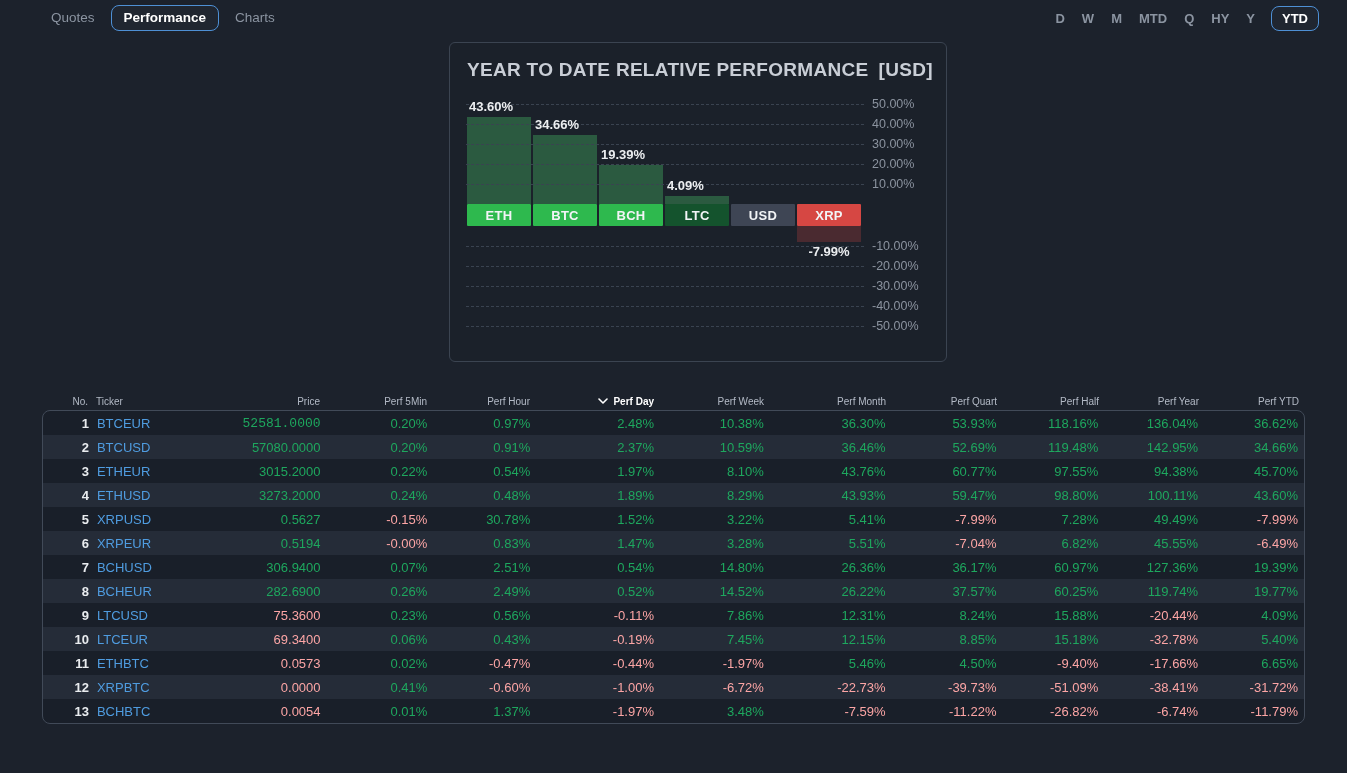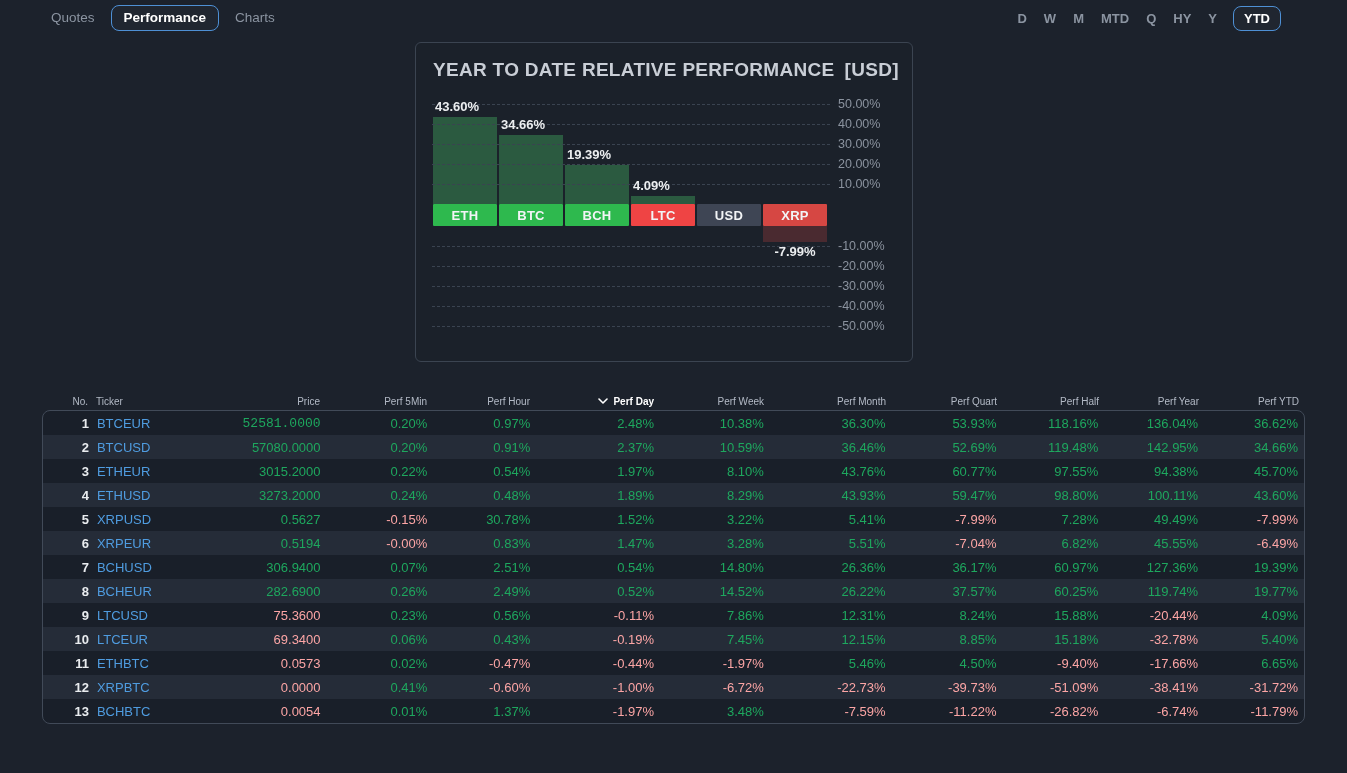--- a/index.html
+++ b/index.html
@@ -4,32 +4,32 @@
 <style>
   html,body{margin:0;padding:0;}
   body{
     width:1347px;height:773px;overflow:hidden;position:relative;
     background:#1c222c;font-family:"Liberation Sans",sans-serif;
     -webkit-font-smoothing:antialiased;
   }
   
   .topbar{position:absolute;top:0;left:0;width:1347px;height:36px;
     display:flex;align-items:center;justify-content:space-between;
-    padding:0 66px 0 50px;box-sizing:border-box;}
+    padding:0 28px 0 50px;box-sizing:border-box;}
   .tabgroup{display:flex;align-items:center;gap:15px;}
   .tab{color:#8b94a1;font-size:13.5px;font-weight:500;cursor:pointer;line-height:1;
     padding:5px 0;border:1px solid transparent;}
   .tab.active{color:#ffffff;font-weight:700;border:1px solid #4e90d5;border-radius:8px;
     padding:5px 12px;background:rgba(255,255,255,0.02);}
   .period{color:#8b94a1;font-size:13px;font-weight:600;cursor:pointer;line-height:1;
     padding:5px 0;border:1px solid transparent;}
   .period.active{color:#ffffff;font-weight:700;border:1px solid #4e90d5;border-radius:8px;
     padding:5px 10px;background:rgba(255,255,255,0.02);}
   
-  .chart-panel{position:absolute;left:415px;top:42px;width:498px;height:320px;
+  .chart-panel{position:absolute;left:449px;top:42px;width:498px;height:320px;
     background:#1b212a;border:1px solid #3b4451;border-radius:6px;box-sizing:border-box;}
   .chart-title{position:absolute;left:17px;top:16px;font-size:19px;font-weight:700;
     color:#c9ced6;letter-spacing:.3px;white-space:nowrap;}
   .chart-title .unit{margin-left:10px;}
   .chart-area{position:absolute;left:16px;top:61px;width:466px;height:235px;}
   .gridline{position:absolute;left:0;width:398px;height:0;
     border-top:1px dashed #3a4350;}
   .ytick{position:absolute;left:406px;width:60px;font-size:12.5px;color:#8b939f;
     line-height:16px;}
   .bar{position:absolute;}
@@ -106,21 +106,21 @@
       <div class="ytick" style="top: 154px;">-20.00%</div>
       <div class="gridline" style="top: 182px;"></div>
       <div class="ytick" style="top: 174px;">-30.00%</div>
       <div class="gridline" style="top: 202px;"></div>
       <div class="ytick" style="top: 194px;">-40.00%</div>
       <div class="gridline" style="top: 222px;"></div>
       <div class="ytick" style="top: 214px;">-50.00%</div>
       <div class="pill" style="left: 1px; width: 64px; top: 100px; background: rgb(46, 185, 78);">ETH</div>
       <div class="pill" style="left: 67px; width: 64px; top: 100px; background: rgb(46, 185, 78);">BTC</div>
       <div class="pill" style="left: 133px; width: 64px; top: 100px; background: rgb(46, 185, 78);">BCH</div>
-      <div class="pill" style="left: 199px; width: 64px; top: 100px; background: #ef4444;">LTC</div>
+      <div class="pill" style="left: 199px; width: 64px; top: 100px; background: #14532d;">LTC</div>
       <div class="pill" style="left: 265px; width: 64px; top: 100px; background: rgb(62, 69, 84);">USD</div>
       <div class="pill" style="left: 331px; width: 64px; top: 100px; background: rgb(214, 71, 67);">XRP</div>
       <div class="bar-label" style="left: 3px; top: -4.2px;">43.60%</div>
       <div class="bar-label" style="left: 69px; top: 13.68px;">34.66%</div>
       <div class="bar-label" style="left: 135px; top: 44.22px;">19.39%</div>
       <div class="bar-label" style="left: 201px; top: 74.82px;">4.09%</div>
       <div class="bar-label below" style="left: 331px; width: 64px; top: 140.98px;">-7.99%</div>
     </div>
 </div>
 

